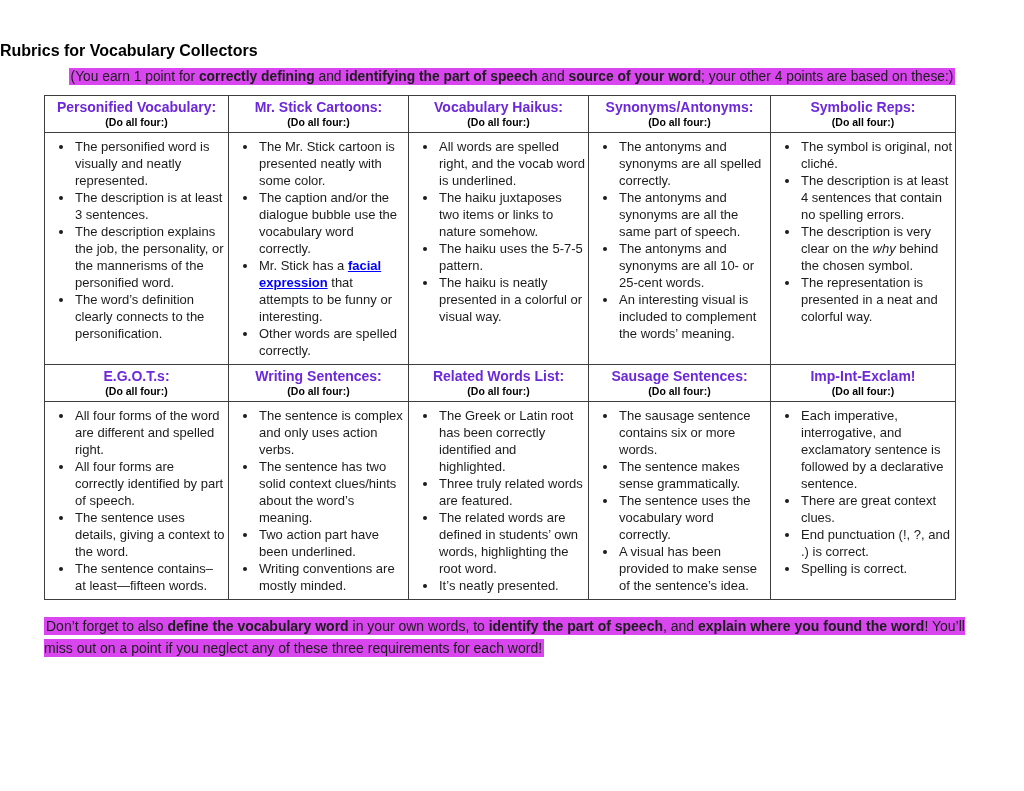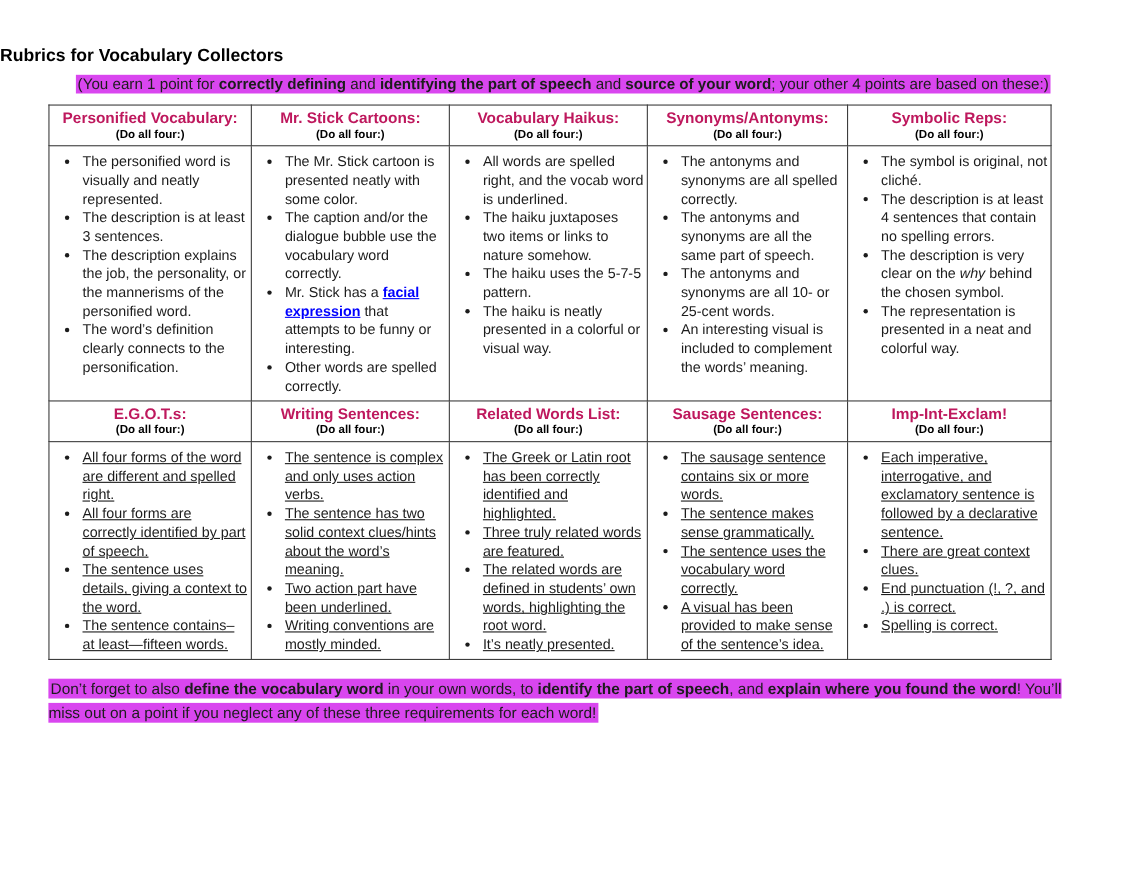--- a/index.html
+++ b/index.html
@@ -14,29 +14,29 @@
   }
   .subtitle{text-align:center;font-size:13.8px;margin:0 28px 11px 28px;}
   .hl{background:#d946ef;padding:1px 2px;}
   .subtitle .b, .footer .b{font-weight:bold;}
   table.rubric{
     border-collapse:collapse;table-layout:fixed;
     margin-left:44px;width:911px;
   }
   th,td{border:1px solid #3d3d3d;vertical-align:top;padding:0;}
   th{padding:3px 2px 4px 2px;font-weight:bold;background:#fff;}
-  .ht{font-size:14px;font-weight:bold;color:#be185d;}
+  .ht{font-size:14px;font-weight:bold;color:#6d28d9;}
   .hsub{font-size:10.5px;font-weight:bold;color:#000;margin-top:1px;}
   td ul{
     margin:5px 3px 5px 0;padding-left:29px;
     font-size:13px;line-height:1.31;list-style:disc outside;
   }
   td ul li{padding-left:1px;margin:0;}
   tr.row1 td{height:226px;}
-  tr.row2 td{height:190px;text-decoration:underline;}
+  tr.row2 td{height:190px;}
   .i{font-style:italic;text-align:center;}
   .link{color:#0000ff;font-weight:bold;text-decoration:underline;cursor:pointer;}
   .footer{
     margin:16px 28px 0 44px;width:950px;
     font-size:14px;line-height:1.55;text-align:left;
   }
 </style>
 </head>
 <body>
 

